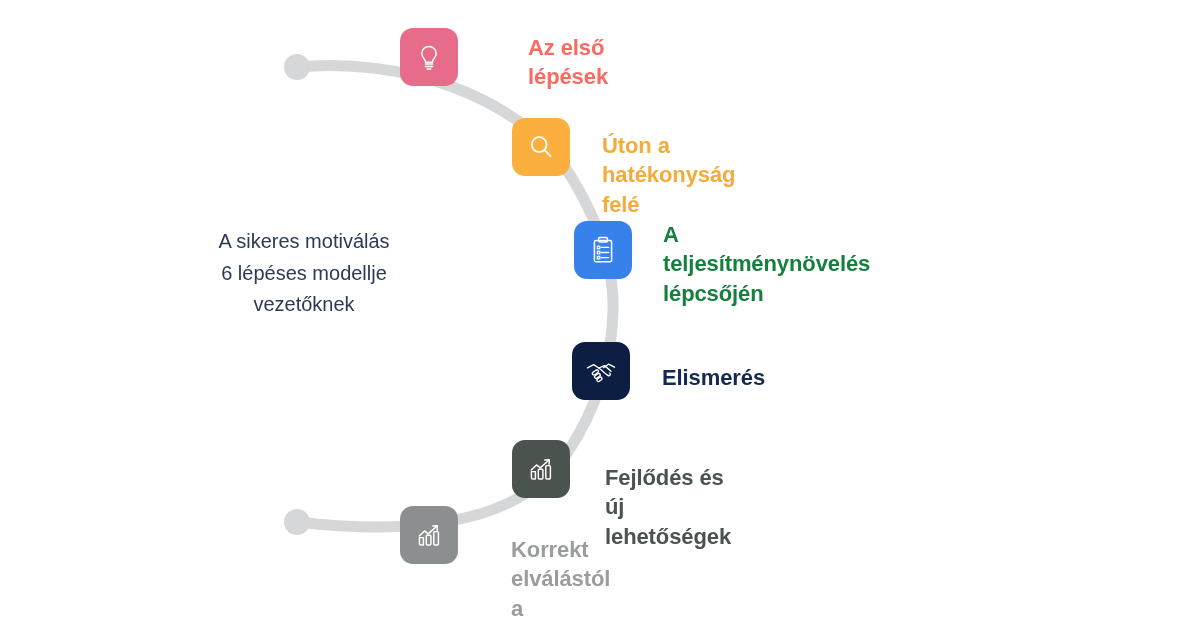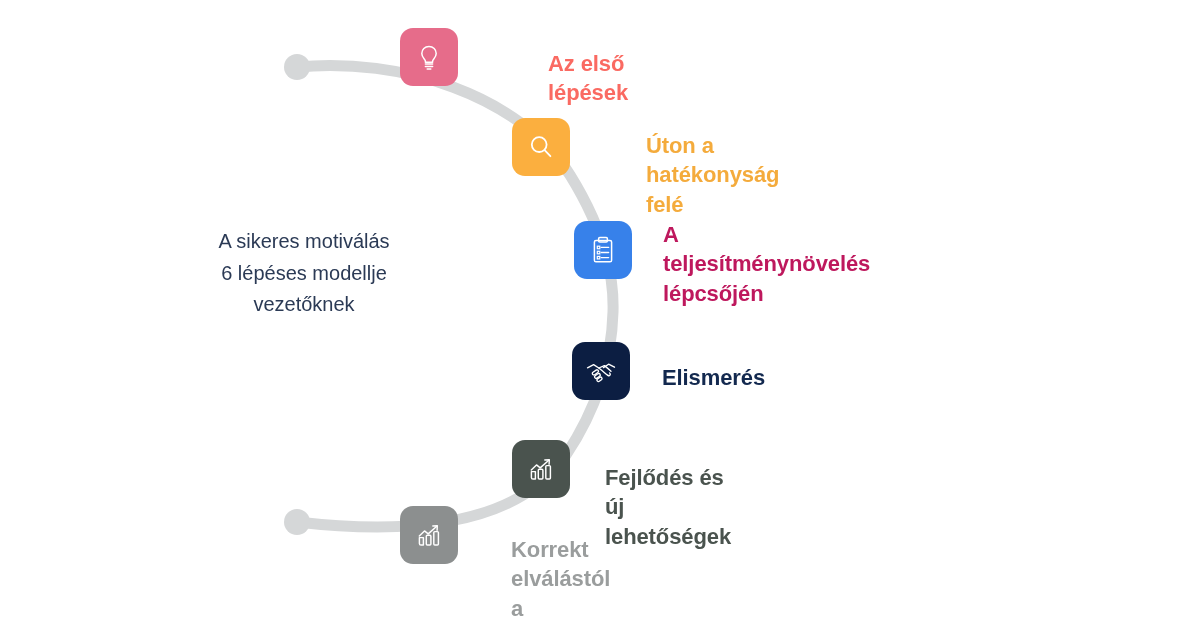--- a/index.html
+++ b/index.html
@@ -79,24 +79,24 @@
     position: absolute;
     font-size: 22px;
     font-weight: 700;
     line-height: 1.33;
     letter-spacing: -0.1px;
     white-space: pre-line;
   }
 
   
   .step-1 .step-tile { left: 400px; top: 28px; }
-  .step-1 .step-label { left: 548px; top: 33px; margin-top: 16px; }
+  .step-1 .step-label { left: 528px; top: 33px; }
 
   .step-2 .step-tile { left: 512px; top: 118px; }
-  .step-2 .step-label { left: 602px; top: 131px; margin-left: 44px; }
+  .step-2 .step-label { left: 602px; top: 131px; }
 
   .step-3 .step-tile { left: 574px; top: 221px; }
   .step-3 .step-label { left: 663px; top: 220px; }
 
   .step-4 .step-tile { left: 572px; top: 342px; }
   .step-4 .step-label { left: 662px; top: 363px; }
 
   .step-5 .step-tile { left: 512px; top: 440px; }
   .step-5 .step-label { left: 605px; top: 455px; margin-top: 8px; }
 
@@ -152,21 +152,21 @@
         <rect x="7.4" y="6.4" width="17.2" height="21.4" rx="1.6" fill="none" stroke="#FFFFFF" stroke-width="1.5"></rect>
         <rect x="11.6" y="3.6" width="8.8" height="4.4" rx="1.2" fill="none" stroke="#FFFFFF" stroke-width="1.5"></rect>
         <rect x="10.3" y="12.2" width="2.5" height="2.5" fill="none" stroke="#FFFFFF" stroke-width="1.2"></rect>
         <line x1="14.2" y1="13.4" x2="21.6" y2="13.4" stroke="#FFFFFF" stroke-width="1.4" stroke-linecap="round"></line>
         <rect x="10.3" y="17.3" width="2.5" height="2.5" fill="none" stroke="#FFFFFF" stroke-width="1.2"></rect>
         <line x1="14.2" y1="18.5" x2="21.6" y2="18.5" stroke="#FFFFFF" stroke-width="1.4" stroke-linecap="round"></line>
         <rect x="10.3" y="22.4" width="2.5" height="2.5" fill="none" stroke="#FFFFFF" stroke-width="1.2"></rect>
         <line x1="14.2" y1="23.6" x2="21.6" y2="23.6" stroke="#FFFFFF" stroke-width="1.4" stroke-linecap="round"></line>
       </svg>
     </div>
-    <div class="step-label" style="color: #be185d;">A teljesítménynövelés
+    <div class="step-label" style="color: #15803d;">A teljesítménynövelés
 lépcsőjén</div>
   </div>
 
   <div class="step step-4">
     <div class="step-tile" style="background: rgb(12, 30, 66);">
       <svg width="34" height="34" viewBox="0 0 34 34">
         <g fill="none" stroke="#FFFFFF" stroke-width="1.35" stroke-linecap="round" stroke-linejoin="round">
           <path d="M3.5 13.8 L9.6 10.6 L14.8 14.0 L20.4 11.6"></path>
           <path d="M30.5 13.2 L24.6 10.2 L19.4 13.6"></path>
           <path d="M14.8 14.0 C16.6 15.4 18.6 17.0 20.2 18.4 C21.6 19.6 22.8 20.6 23.9 21.4"></path>

